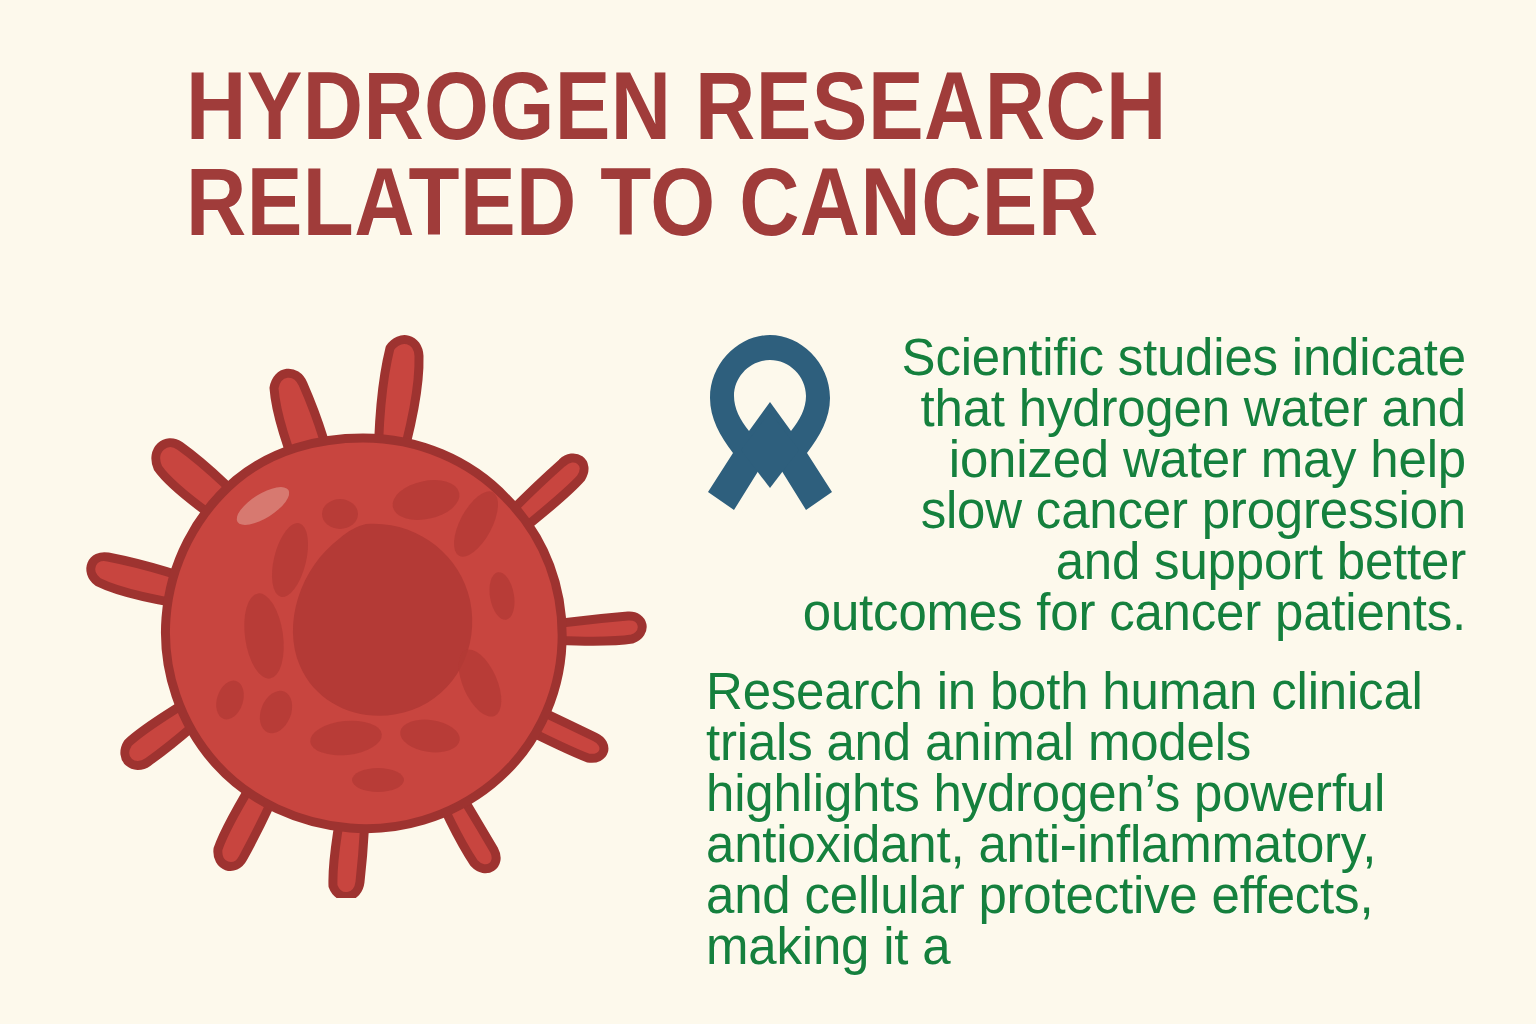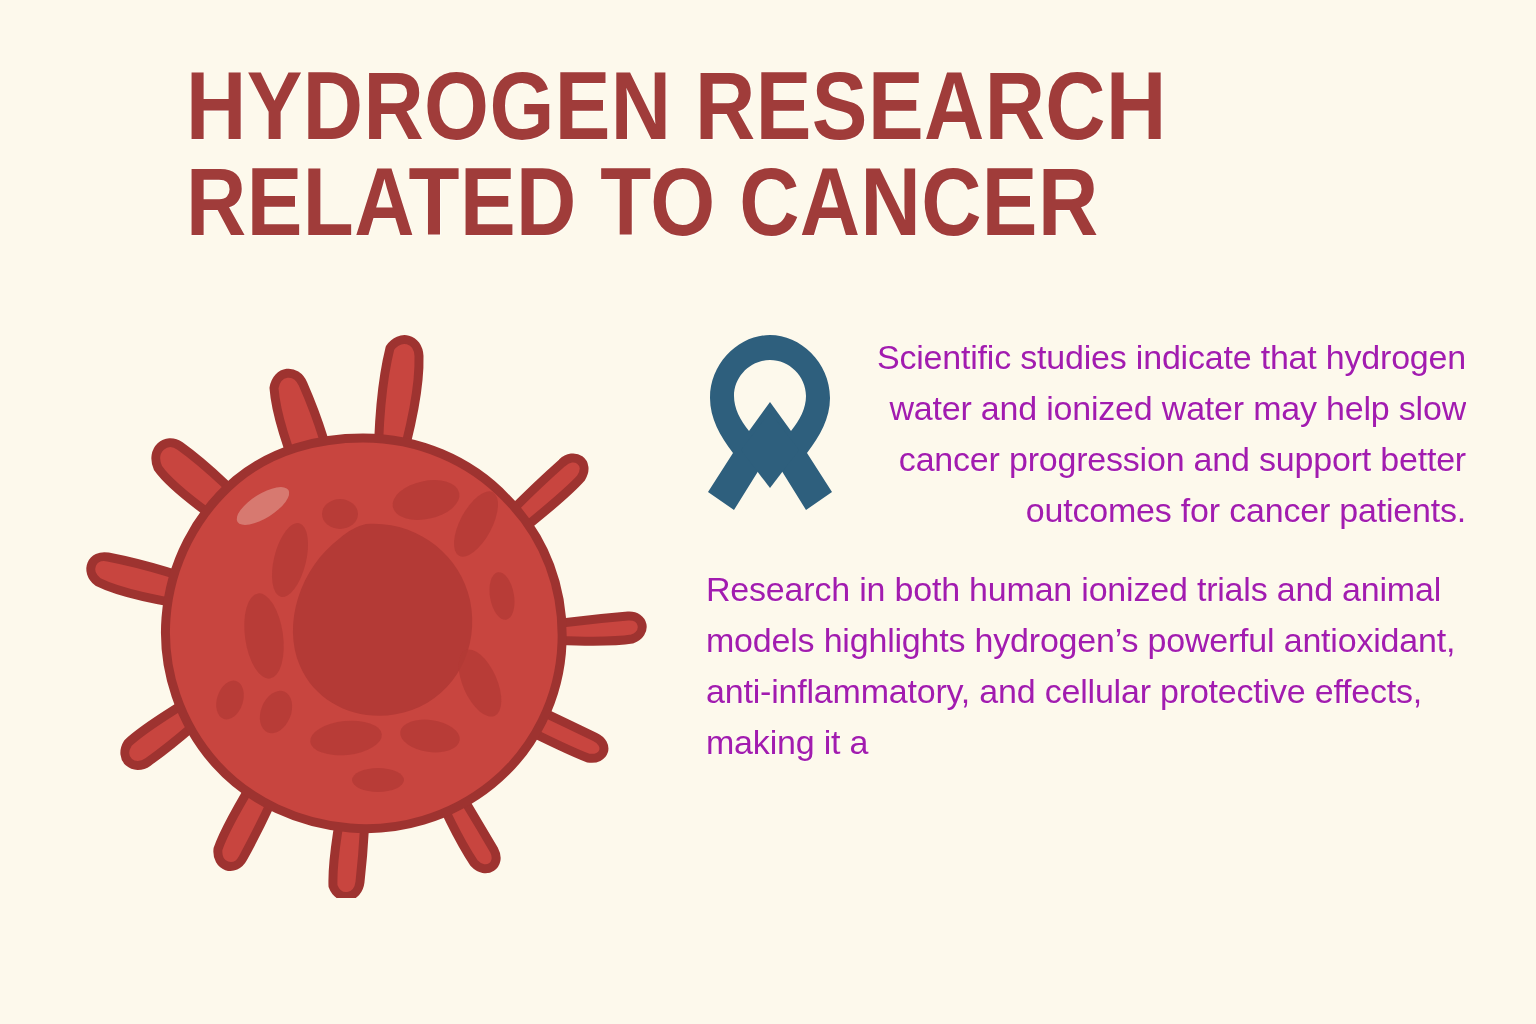--- a/index.html
+++ b/index.html
@@ -73,23 +73,23 @@
     margin: 0 14px 2px 0;
     shape-outside: polygon(0 0, 100% 0, 100% 100%, 0 100%);
   }
   .ribbon-float svg {
     display: block;
     width: 100%;
     height: 100%;
   }
   .body-par {
     font-family: "Liberation Sans Narrow", "Liberation Sans", sans-serif;
-    font-size: 34px;
+    font-size: 51px;
     line-height: 51px;
-    color: #a21caf;
+    color: #15803d;
     margin: 0;
     letter-spacing: -0.2px;
     text-shadow: 0.5px 0.5px 0 rgba(255,255,255,0.5);
   }
   .body-par.p1 {
     text-align: right;
   }
   .body-par.p2 {
     margin-top: 28px;
     text-align: left;
@@ -182,16 +182,16 @@
           L64 70
           L85 99
           C94 88 100 76 100 64
           C100 44 83 28 64 28 Z
         "></path>
         <path fill="#2e5f7d" d="M35 118 L64 80 L93 118 L64 156 Z"></path>
       </svg>
     </div>
 
     <p class="body-par p1">Scientific studies indicate that hydrogen water and ionized water may help slow cancer progression and support better outcomes for cancer patients.</p>
-    <p class="body-par p2">Research in both human ionized trials and animal models highlights hydrogen’s powerful antioxidant, anti-inflammatory, and cellular protective effects, making it a</p>
+    <p class="body-par p2">Research in both human clinical trials and animal models highlights hydrogen’s powerful antioxidant, anti-inflammatory, and cellular protective effects, making it a</p>
   </div>
 
 </div>
 
 </body></html>

